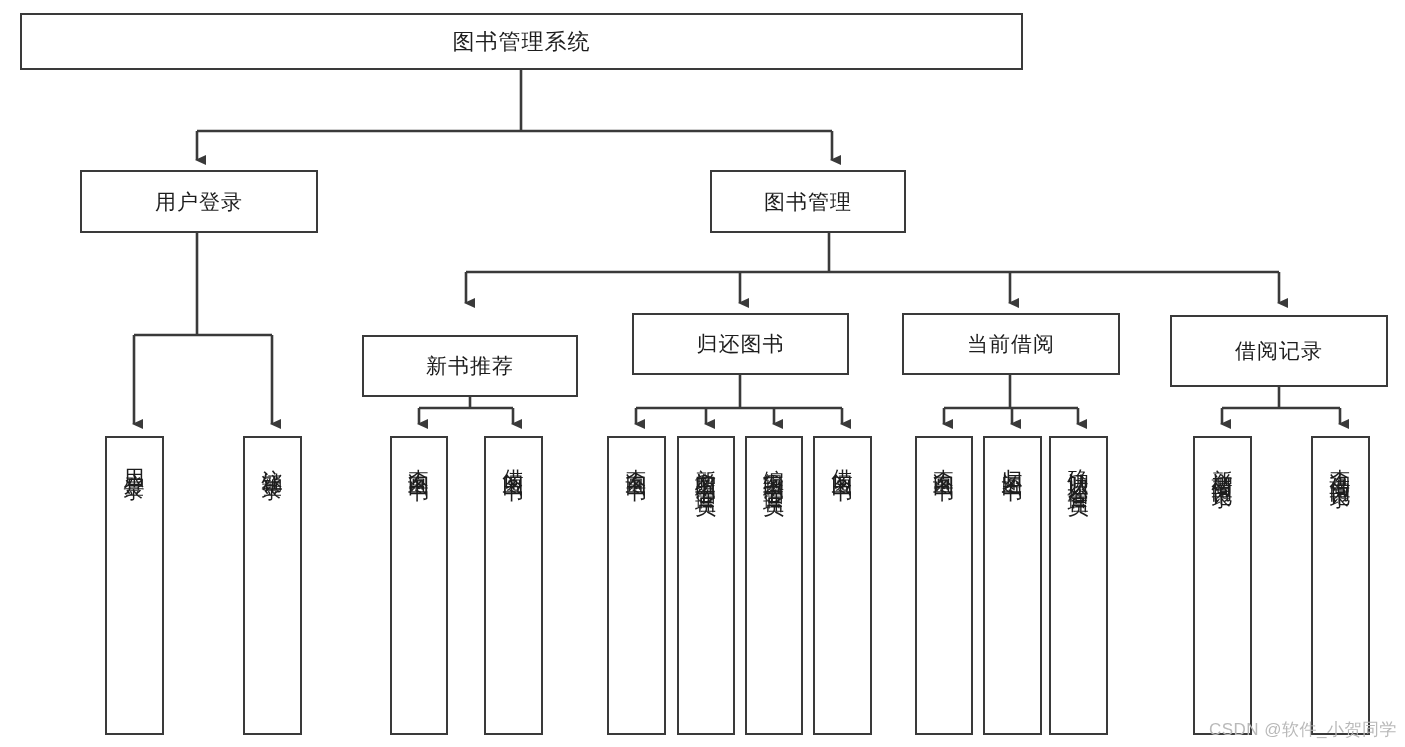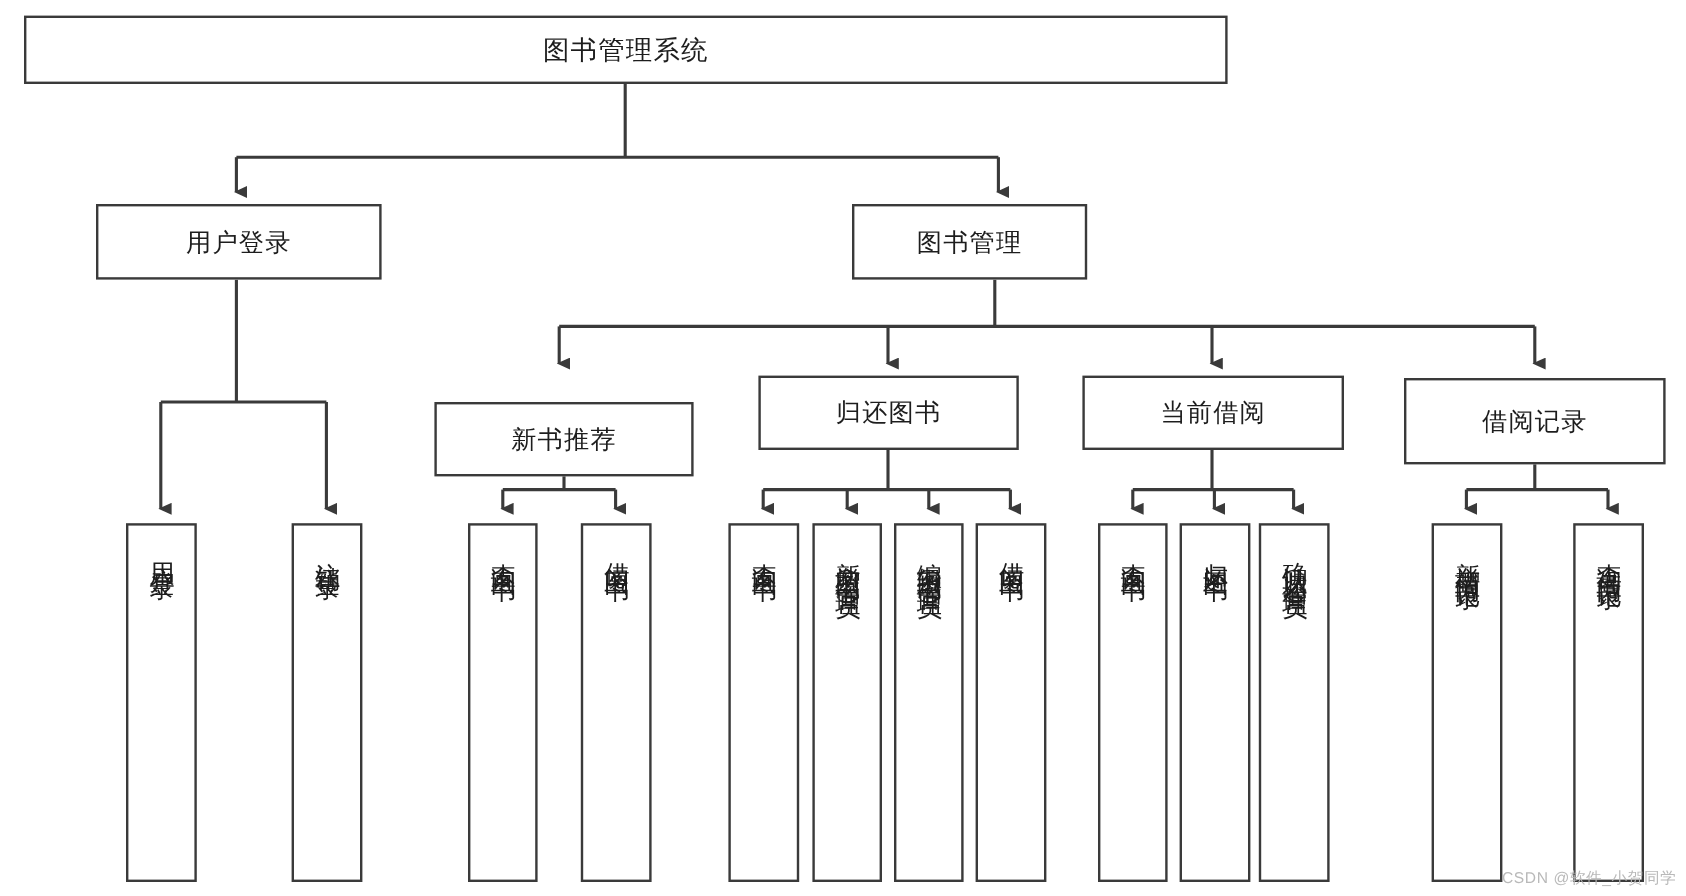--- a/index.html
+++ b/index.html
@@ -36,21 +36,21 @@
     writing-mode:vertical-rl;
     text-orientation:upright;
     line-height:1;
     letter-spacing:4px;
     white-space:nowrap;
   }
 
   .watermark{
     position:absolute;
     right:8px; bottom:6px;
-    font-size:13px;
+    font-size:17px;
     color:#b9b9b9;
     letter-spacing:0.5px;
     white-space:nowrap;
     pointer-events:none;
   }
 </style>
 </head>
 <body>
 
 <div id="stage">

